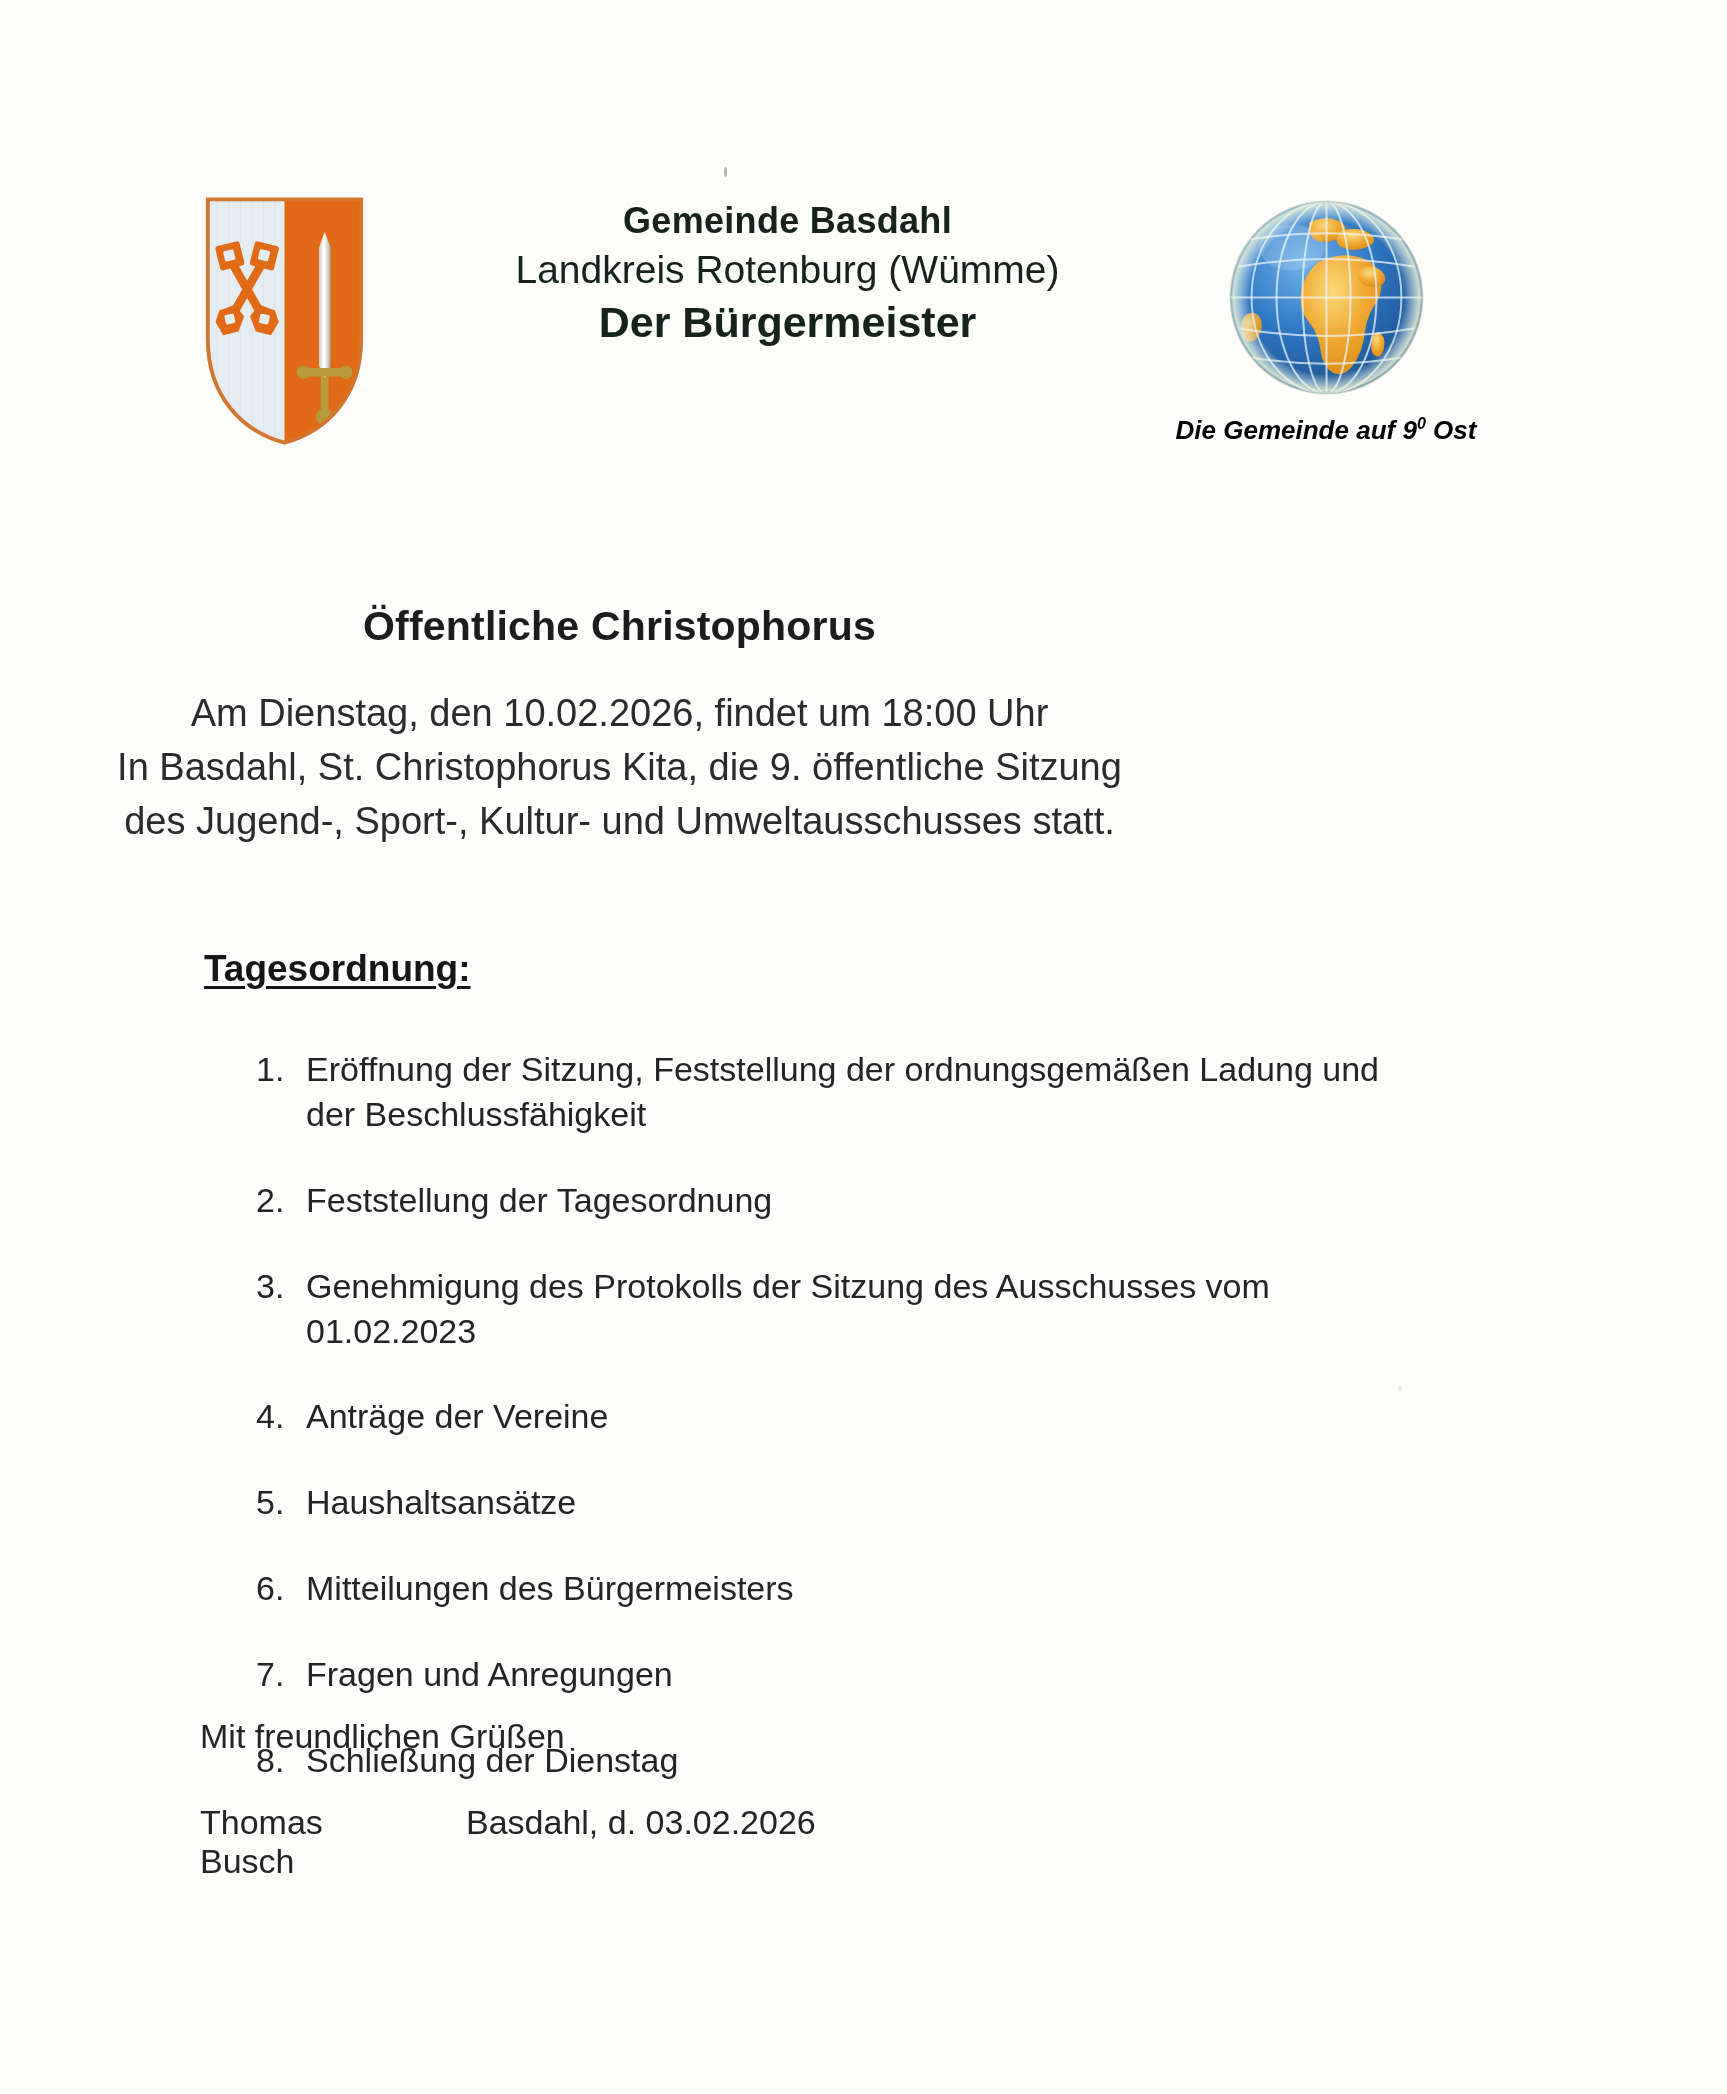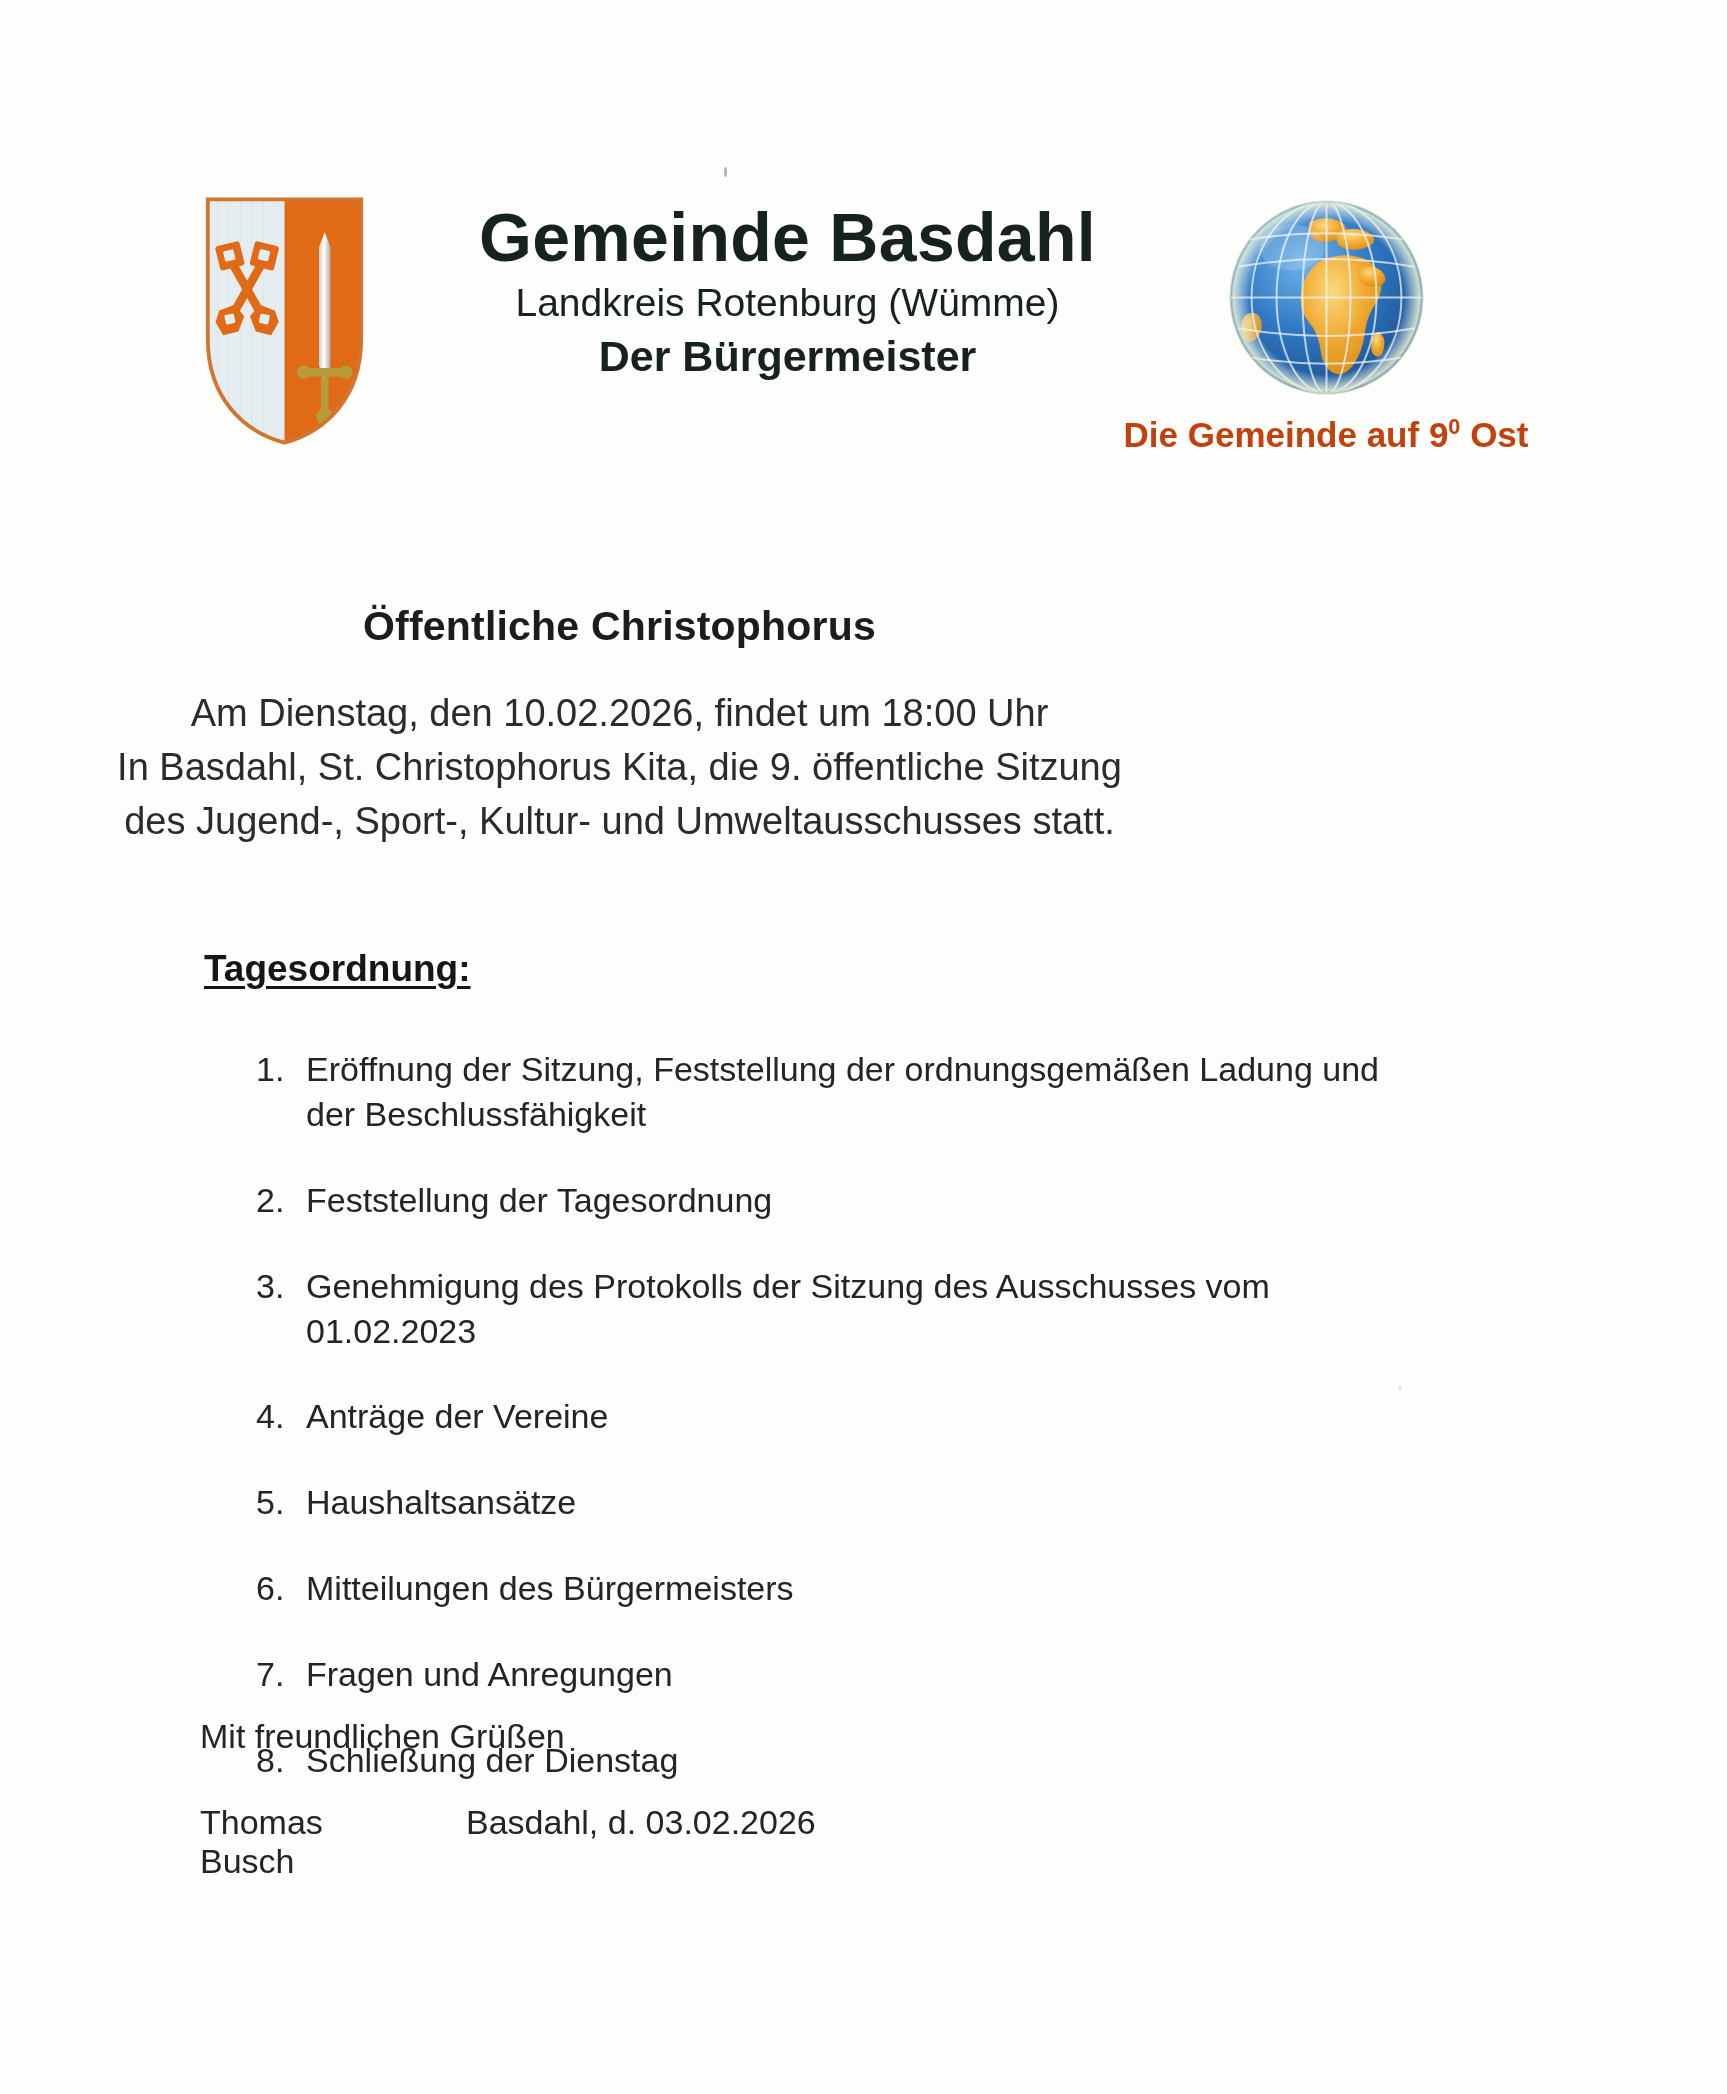--- a/index.html
+++ b/index.html
@@ -66,21 +66,21 @@
   
   .titles {
     position: absolute;
     left: 384px;
     top: 202px;
     width: 807px;
     text-align: center;
     color: #16231d;
   }
   .org-name {
-    font-size: 68px;
+    font-size: 36px;
     font-weight: bold;
     letter-spacing: 0.3px;
     line-height: 1.04;
     white-space: nowrap;
   }
   .org-district {
     font-size: 39px;
     font-weight: normal;
     line-height: 1.12;
     margin-top: 8.6px;
@@ -103,24 +103,25 @@
     text-align: center;
   }
   .globe {
     width: 219px;
     height: 219px;
     margin: 0 auto;
     display: block;
   }
   .slogan {
     margin-top: 7.7px;
-    font-size: 35px;
+    font-size: 26px;
     font-weight: bold;
-    color: #c2410c;
+    color: #000000;
     white-space: nowrap;
+    font-style: italic;
   }
   .slogan sup {
     font-size: .62em;
     vertical-align: super;
     line-height: 0;
   }
 
   
   .doc-title {
     position: absolute;

